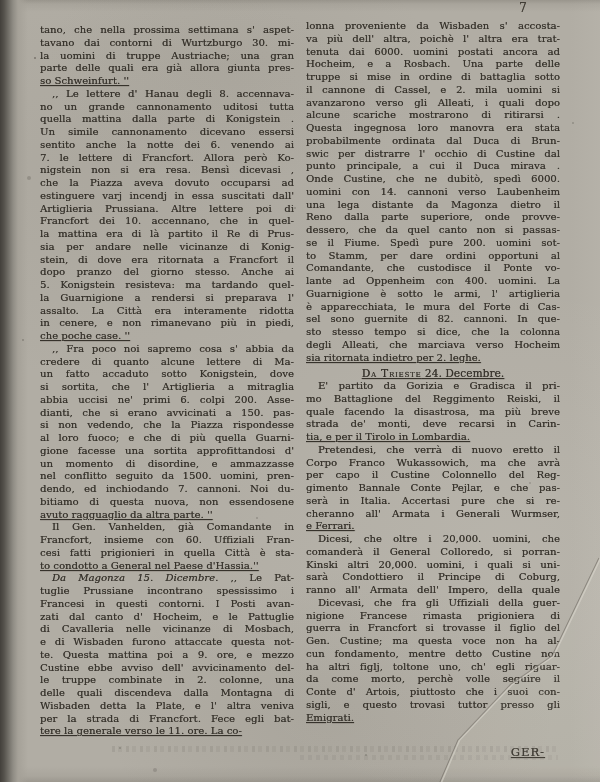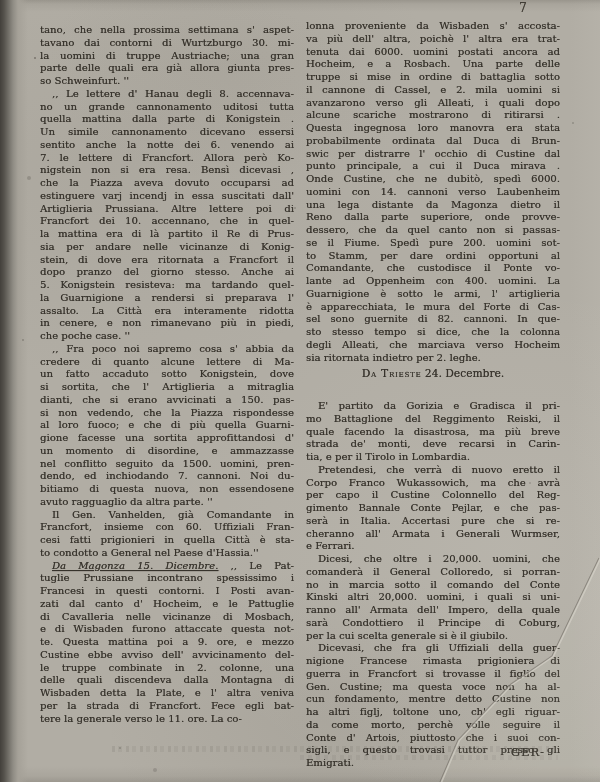--- a/index.html
+++ b/index.html
@@ -28,34 +28,35 @@
   .col{
     position:absolute;width:254px;
     font-size:10px;line-height:12.75px;color:#36322b;
     text-shadow:0.2px 0.2px 0.35px rgba(52,48,42,0.75);
     letter-spacing:0.05px;
   }
   .col-left{left:40px;top:24px;}
   .col-right{left:306px;top:20px;}
   .line{text-align:justify;text-align-last:justify;height:12.75px;overflow:visible;}
   .line.in{text-indent:12px;}
-  .line.end{text-align-last:left;}
+  .line.end{text-align-last:left;text-decoration:underline;}
   .line.center{text-align-last:center;}
-  .line.head{margin-top:3px;margin-bottom:20px;font-size:10.6px;}
-  .em{font-style:italic;text-decoration:underline;}
+  .line.head{margin-top:3px;margin-bottom:0;font-size:10.6px;}
+  .em{font-style:italic;}
   .sc{font-variant:small-caps;letter-spacing:0.8px;}
   .page-number{
     position:absolute;left:519px;top:1px;font-size:12px;color:#413d36;
     font-family:"DejaVu Serif", serif;text-shadow:0.2px 0.2px 0.3px rgba(52,48,42,0.7);
   }
   .catchword{
     position:absolute;left:306px;top:745px;width:254px;
     text-align:right;padding-right:15px;box-sizing:border-box;
     font-size:11.5px;letter-spacing:1px;color:#36322b;
     text-shadow:0.2px 0.2px 0.35px rgba(52,48,42,0.75);
+    text-decoration:underline;
   }
   
   .ghost1,.ghost2{position:absolute;filter:blur(0.7px);pointer-events:none;}
   .ghost1{left:112px;top:746px;width:448px;height:6px;opacity:0.55;
     background:repeating-linear-gradient(90deg, rgba(96,92,84,0.28) 0 3px, transparent 3px 6px, rgba(96,92,84,0.18) 6px 10px, transparent 10px 14px);}
   .ghost2{left:300px;top:755px;width:258px;height:5px;opacity:0.4;
     background:repeating-linear-gradient(90deg, rgba(96,92,84,0.25) 0 4px, transparent 4px 8px);}
   
   .specks{
     position:absolute;left:34px;top:57px;width:2px;height:2px;border-radius:50%;
@@ -99,20 +100,21 @@
     <div class="line">dopo pranzo del giorno stesso. Anche ai</div>
     <div class="line">5. Konigstein resisteva: ma tardando quel-</div>
     <div class="line">la Guarnigione a rendersi si preparava l'</div>
     <div class="line">assalto. La Città era interamente ridotta</div>
     <div class="line">in cenere, e non rimanevano più in piedi,</div>
     <div class="line end">che poche case. ''</div>
     <div class="line in">,, Fra poco noi sapremo cosa s' abbia da</div>
     <div class="line">credere di quanto alcune lettere di Ma-</div>
     <div class="line">un fatto accaduto sotto Konigstein, dove</div>
     <div class="line">si sortita, che l' Artiglieria a mitraglia</div>
+    <div class="line">abbia uccisi ne' primi 6. colpi 200. Asse-</div>
     <div class="line">dianti, che si erano avvicinati a 150. pas-</div>
     <div class="line">si non vedendo, che la Piazza rispondesse</div>
     <div class="line">al loro fuoco; e che di più quella Guarni-</div>
     <div class="line">gione facesse una sortita approfittandosi d'</div>
     <div class="line">un momento di disordine, e ammazzasse</div>
     <div class="line">nel conflitto seguito da 1500. uomini, pren-</div>
     <div class="line">dendo, ed inchiodando 7. cannoni. Noi du-</div>
     <div class="line">bitiamo di questa nuova, non essendosene</div>
     <div class="line end">avuto ragguaglio da altra parte. ''</div>
     <div class="line in">Il Gen. Vanhelden, già Comandante in</div>
@@ -169,25 +171,23 @@
     <div class="line end">tia, e per il Tirolo in Lombardia.</div>
     <div class="line in">Pretendesi, che verrà di nuovo eretto il</div>
     <div class="line">Corpo Franco Wukassowich, ma che avrà</div>
     <div class="line">per capo il Custine Colonnello del Reg-</div>
     <div class="line">gimento Bannale Conte Pejlar, e che pas-</div>
     <div class="line">serà in Italia. Accertasi pure che si re-</div>
     <div class="line">cheranno all' Armata i Generali Wurmser,</div>
     <div class="line end">e Ferrari.</div>
     <div class="line in">Dicesi, che oltre i 20,000. uomini, che</div>
     <div class="line">comanderà il General Colloredo, si porran-</div>
-    <div class="line">no in marcia sotto il comando del Conte</div>
     <div class="line">Kinski altri 20,000. uomini, i quali si uni-</div>
+    <div class="line">sarà Condottiero il Principe di Coburg,</div>
     <div class="line">ranno all' Armata dell' Impero, della quale</div>
-    <div class="line">sarà Condottiero il Principe di Coburg,</div>
-    <div class="line end">per la cui scelta generale si è il giubilo.</div>
     <div class="line in">Dicevasi, che fra gli Uffiziali della guer-</div>
     <div class="line">nigione Francese rimasta prigioniera di</div>
     <div class="line">guerra in Francfort si trovasse il figlio del</div>
     <div class="line">Gen. Custine; ma questa voce non ha al-</div>
     <div class="line">cun fondamento, mentre detto Custine non</div>
     <div class="line">ha altri figlj, toltone uno, ch' egli riguar-</div>
     <div class="line">da come morto, perchè volle seguire il</div>
     <div class="line">Conte d' Artois, piuttosto che i suoi con-</div>
     <div class="line">sigli, e questo trovasi tuttor presso gli</div>
     <div class="line end">Emigrati.</div>

